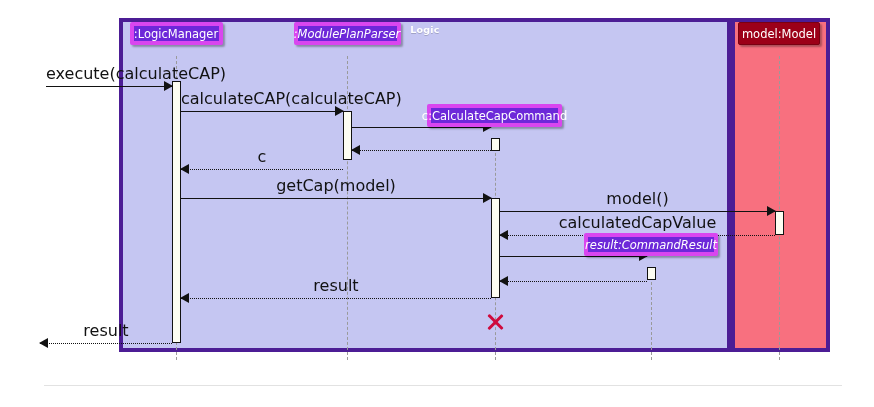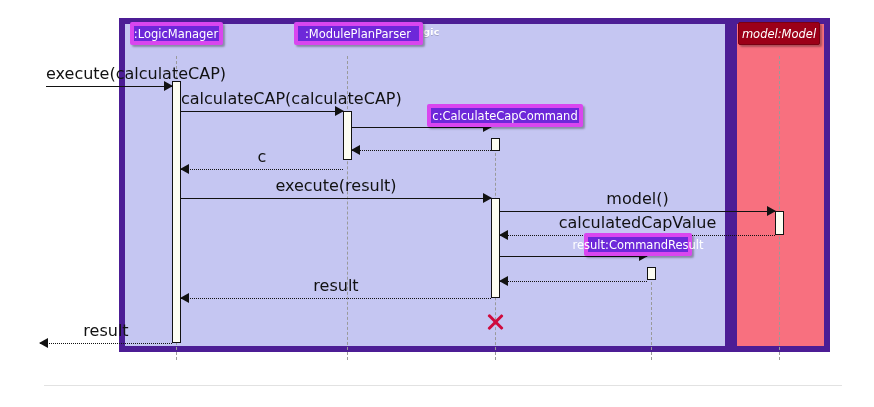--- a/index.html
+++ b/index.html
@@ -1,21 +1,21 @@
 <!DOCTYPE html>
 <html><head>
 <meta charset="utf-8">
 <title>Sequence Diagram</title>
 <style>
   html,body{margin:0;padding:0;background:#ffffff;}
   body{font-family:"DejaVu Sans","Liberation Sans",sans-serif;}
   #canvas{position:relative;width:874px;height:407px;background:#ffffff;overflow:hidden;}
 
   
-  .group{position:absolute;box-sizing:border-box;border:6px solid #4c1d95;padding-left:18px;}
+  .group{position:absolute;box-sizing:border-box;border:4px solid #4c1d95;padding-left:18px;}
   .group.logic{background:#c5c6f2;}
   .group.model{background:#f8707f;}
   .group-title{
     position:absolute;left:0;right:0;top:2px;text-align:center;
     font-size:9.5px;font-weight:bold;color:#ffffff;letter-spacing:.2px;
     text-shadow:0 1px 0 rgba(0,0,0,.18);
   }
 
   
   .lifeline{position:absolute;width:0;border-left:1.5px dashed #9a9a9a;}
@@ -114,21 +114,21 @@
         <div class="head"></div>
       </div>
       <div class="msg ret left" style="left: 181px; top: 169px; width: 162px;">
         <div class="line"></div>
         <div class="head"></div>
         <div class="label">c</div>
       </div>
       <div class="msg call right" style="left: 181px; top: 198px; width: 310px;">
         <div class="line"></div>
         <div class="head"></div>
-        <div class="label">execute(result)</div>
+        <div class="label">getCap(model)</div>
       </div>
       <div class="msg call right" style="left: 500px; top: 211px; width: 275px;">
         <div class="line"></div>
         <div class="head"></div>
         <div class="label">model()</div>
       </div>
       <div class="msg ret left" style="left: 500px; top: 235px; width: 275px;">
         <div class="line"></div>
         <div class="head"></div>
         <div class="label">calculatedCapValue</div>
@@ -149,30 +149,30 @@
       <div class="msg ret left" style="left: 40px; top: 343px; width: 132px;">
         <div class="line"></div>
         <div class="head"></div>
         <div class="label">result</div>
       </div>
     </div>
   <div id="participants-layer">
       <div class="participant blue" style="width: 93px; left: 129.5px; top: 22px;">
         <span>:LogicManager</span>
       </div>
-      <div class="participant blue" style="width: 129px; left: 293.5px; top: 22px;">
+      <div class="participant blue" style="width: 107px; left: 293.5px; top: 22px; font-style: italic;">
         <span>:ModulePlanParser</span>
       </div>
-      <div class="participant blue" style="width: 156px; left: 427px; top: 104px;">
+      <div class="participant blue" style="width: 135px; left: 427px; top: 104px;">
         <span>c:CalculateCapCommand</span>
       </div>
-      <div class="participant blue" style="width: 108px; left: 584px; top: 233px;">
+      <div class="participant blue" style="width: 134px; left: 584px; top: 233px; font-style: italic;">
         <span>result:CommandResult</span>
       </div>
-      <div class="participant darkred" style="width: 82px; left: 738px; top: 22px; font-style: italic;">
+      <div class="participant darkred" style="width: 82px; left: 738px; top: 22px;">
         <span>model:Model</span>
       </div>
     </div>
   <div id="destruction-layer">
       <div class="destroy" style="left: 486px; top: 313px;">
         <i></i>
       </div>
     </div>
   <div id="footer-layer">
       <div class="footer-rule" style="left: 44px; top: 385px; width: 798px; border-top-color: rgb(226, 226, 226);"></div>

